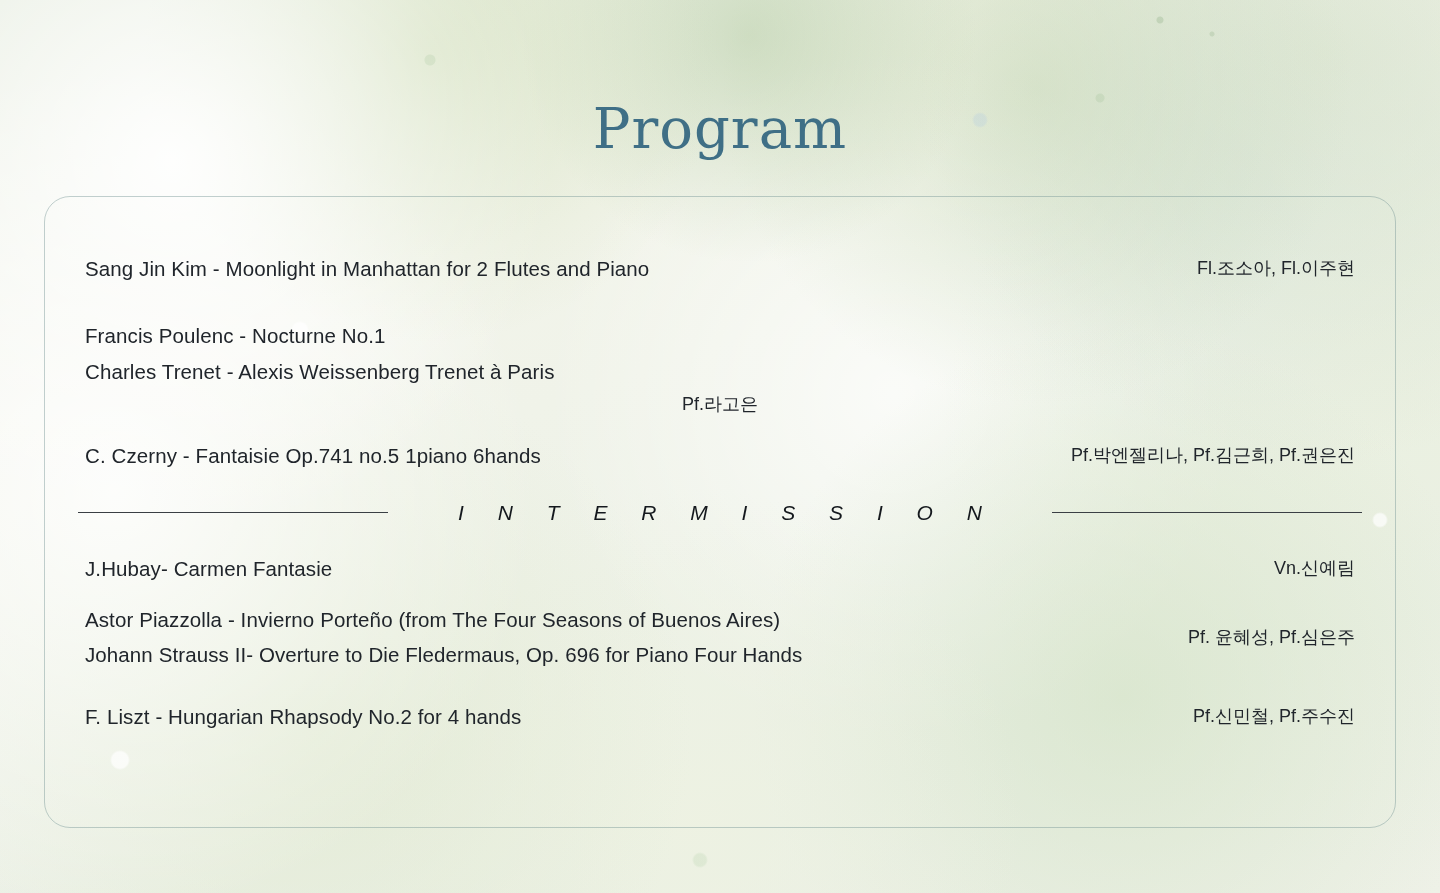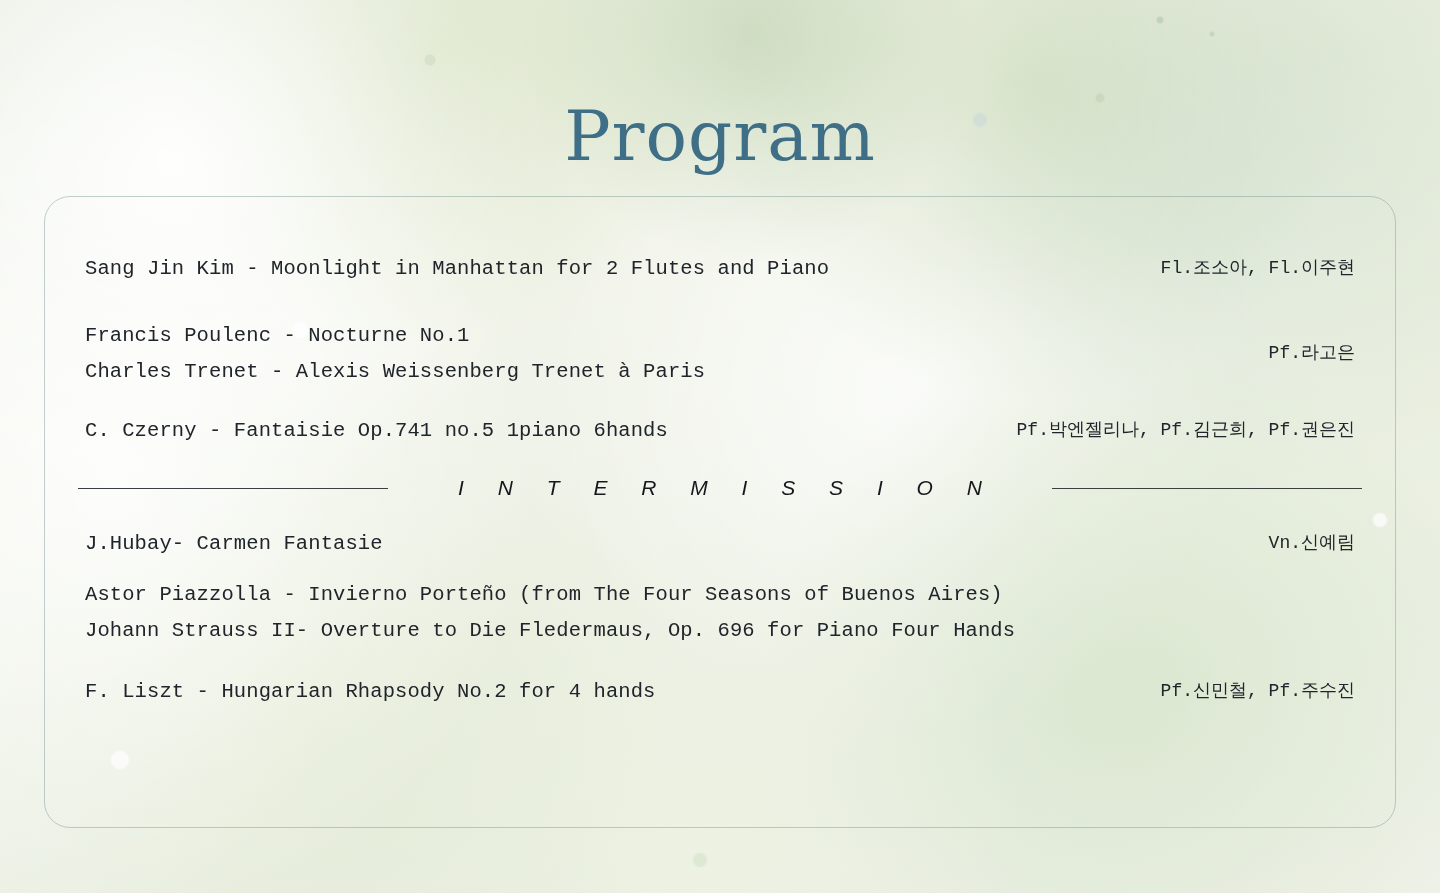--- a/index.html
+++ b/index.html
@@ -50,21 +50,21 @@
       radial-gradient(circle at 700px 860px, rgba(200,220,190,0.4) 0 6px, rgba(200,220,190,0) 8px);
   }
 
   .title {
     position: absolute;
     top: 96px;
     left: 0;
     width: 1440px;
     text-align: center;
     font-family: "DejaVu Serif", "Liberation Serif", serif;
-    font-size: 69px;
+    font-size: 56px;
     font-weight: 400;
     letter-spacing: 1px;
     color: #3f6f86;
   }
 
   .program-card {
     position: absolute;
     left: 44px;
     top: 196px;
     width: 1352px;
@@ -80,21 +80,20 @@
     right: 40px;
     top: 28px;
   }
 
   .entry {
     position: relative;
     display: flex;
     align-items: flex-start;
     justify-content: space-between;
     margin-bottom: 22px;
-    font-family: Liberation Mono, monospace;
   }
 
   .entry-works {
     font-size: 20.5px;
     color: #20252b;
     line-height: 1.72;
     letter-spacing: 0.1px;
   }
 
   .entry-performers {
@@ -148,21 +147,21 @@
 
       <div class="entry e1" style="margin-bottom:32px;">
         <div class="entry-works">
           <div>Sang Jin Kim - Moonlight in Manhattan for 2 Flutes and Piano</div>
         </div>
         <div class="entry-performers">
           <div>Fl.조소아, Fl.이주현</div>
         </div>
       </div>
 
-      <div class="entry e2" style="margin-bottom:24px;">
+      <div class="entry e2" style="margin-bottom:18px;flex-direction:column;">
         <div class="entry-works">
           <div>Francis Poulenc - Nocturne No.1</div>
           <div>Charles Trenet - Alexis Weissenberg Trenet à Paris</div>
         </div>
         <div class="entry-performers">
           <div>Pf.라고은</div>
         </div>
       </div>
 
       <div class="entry e3" style="margin-bottom:28px;">
@@ -188,20 +187,23 @@
         <div class="entry-performers">
           <div>Vn.신예림</div>
         </div>
       </div>
 
       <div class="entry e6" style="margin-bottom:26px;gap:19px;">
         <div class="entry-works">
           <div>Astor Piazzolla - Invierno Porteño (from The Four Seasons of Buenos Aires)</div>
           <div>Johann Strauss II- Overture to Die Fledermaus, Op. 696 for Piano Four Hands</div>
         </div>
+        <div class="entry-performers">
+          <div>Pf. 윤혜성, Pf.심은주</div>
+        </div>
       </div>
 
       <div class="entry e7" style="margin-bottom:0;">
         <div class="entry-works">
           <div>F. Liszt - Hungarian Rhapsody No.2 for 4 hands</div>
         </div>
         <div class="entry-performers">
           <div>Pf.신민철, Pf.주수진</div>
         </div>
       </div>

